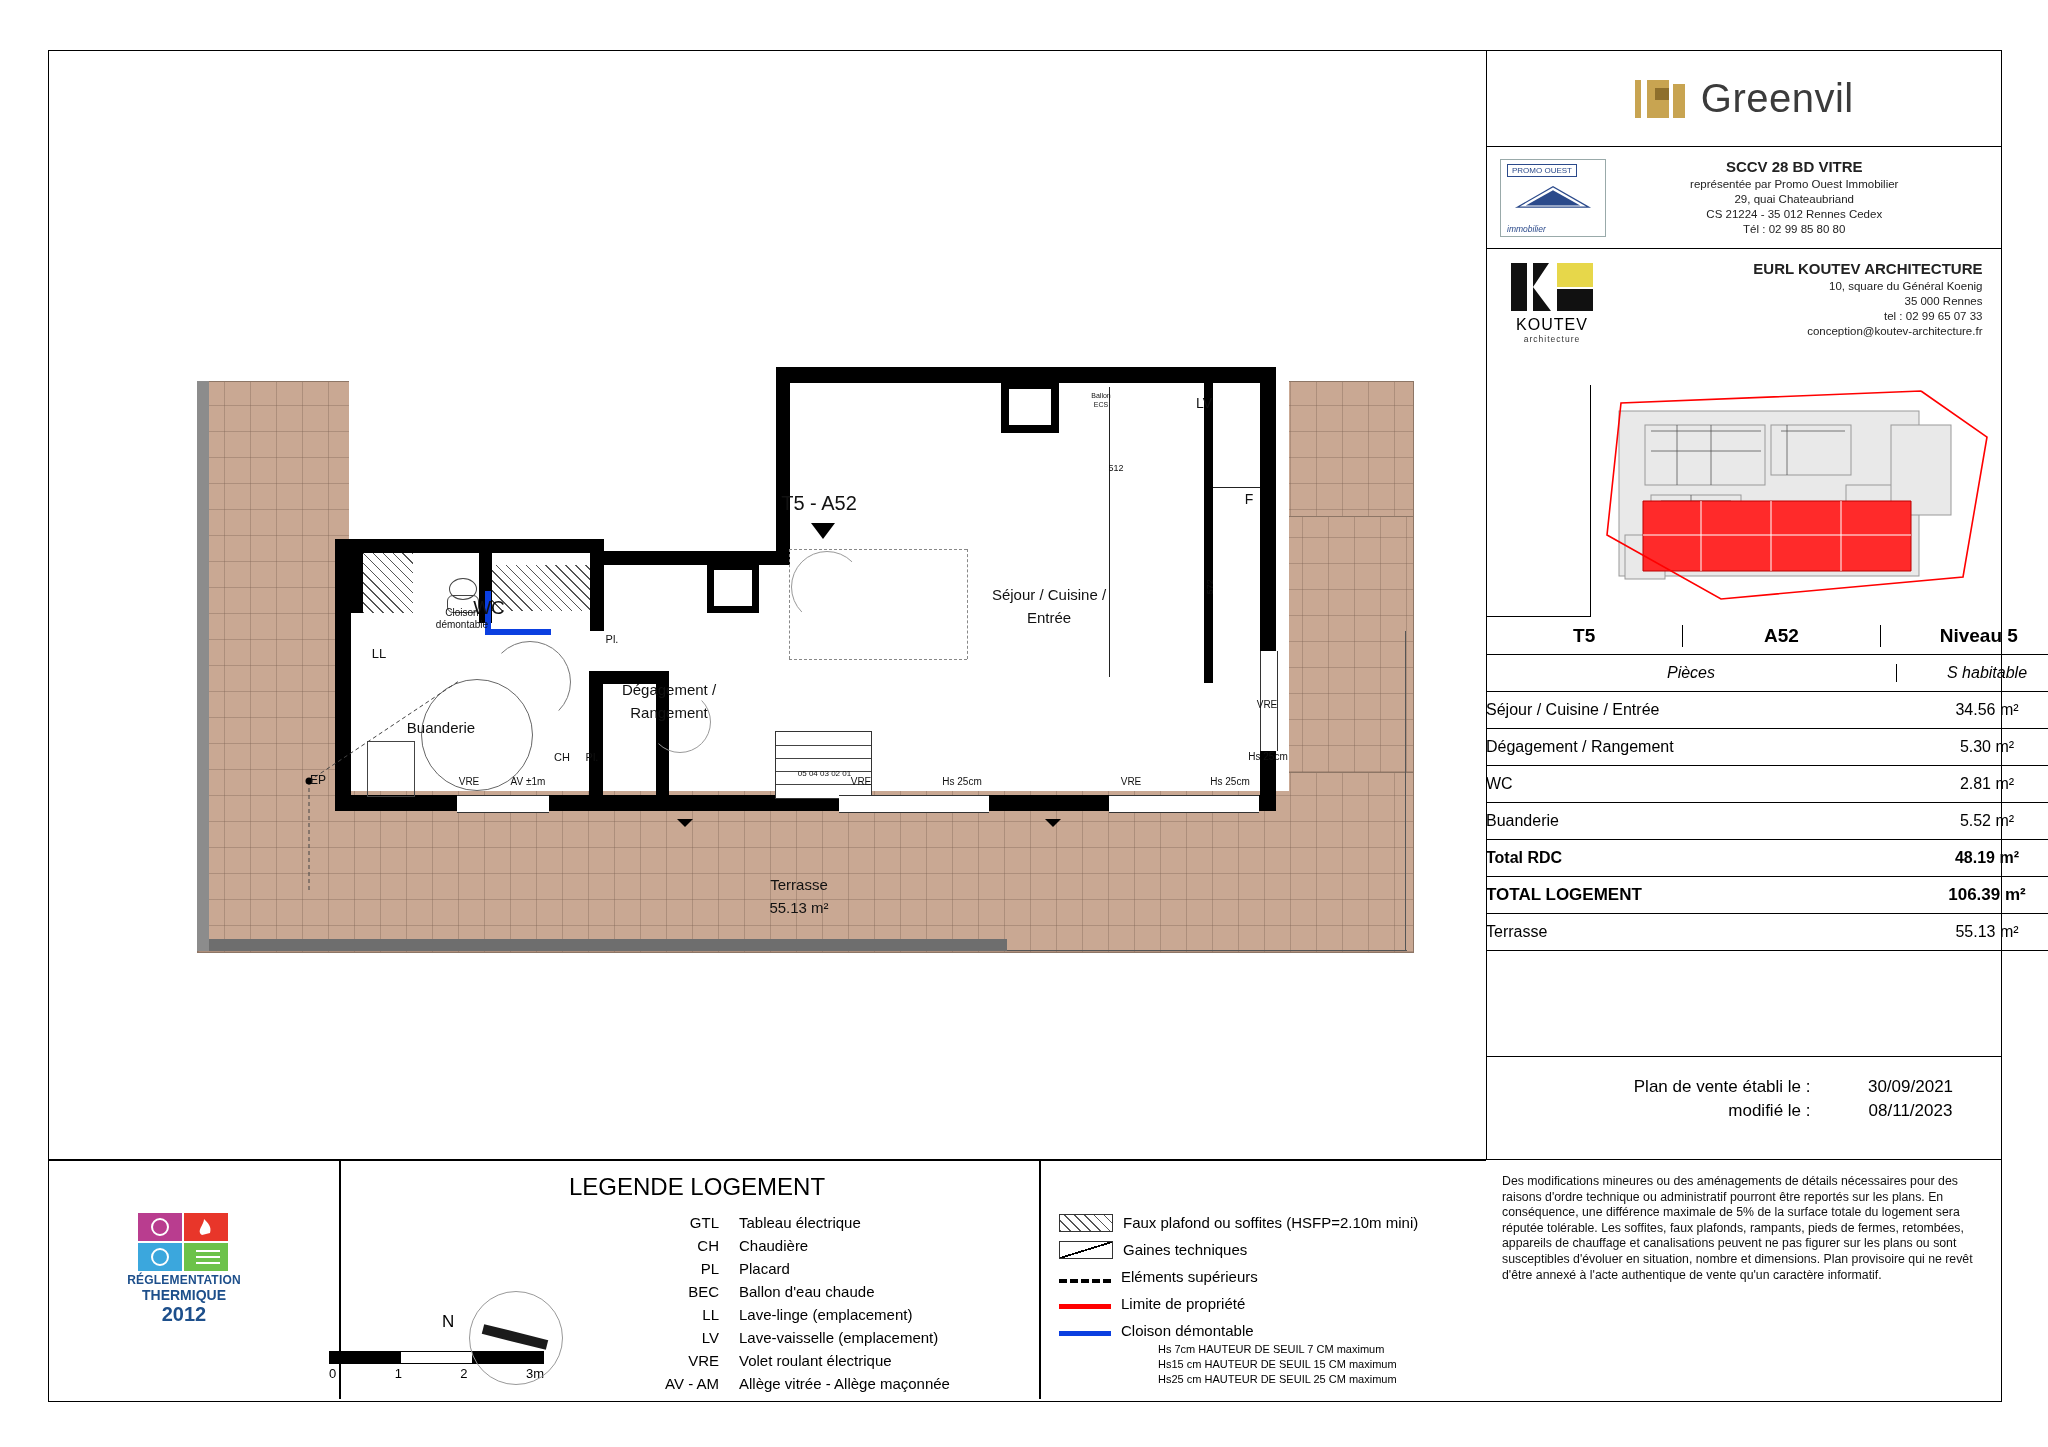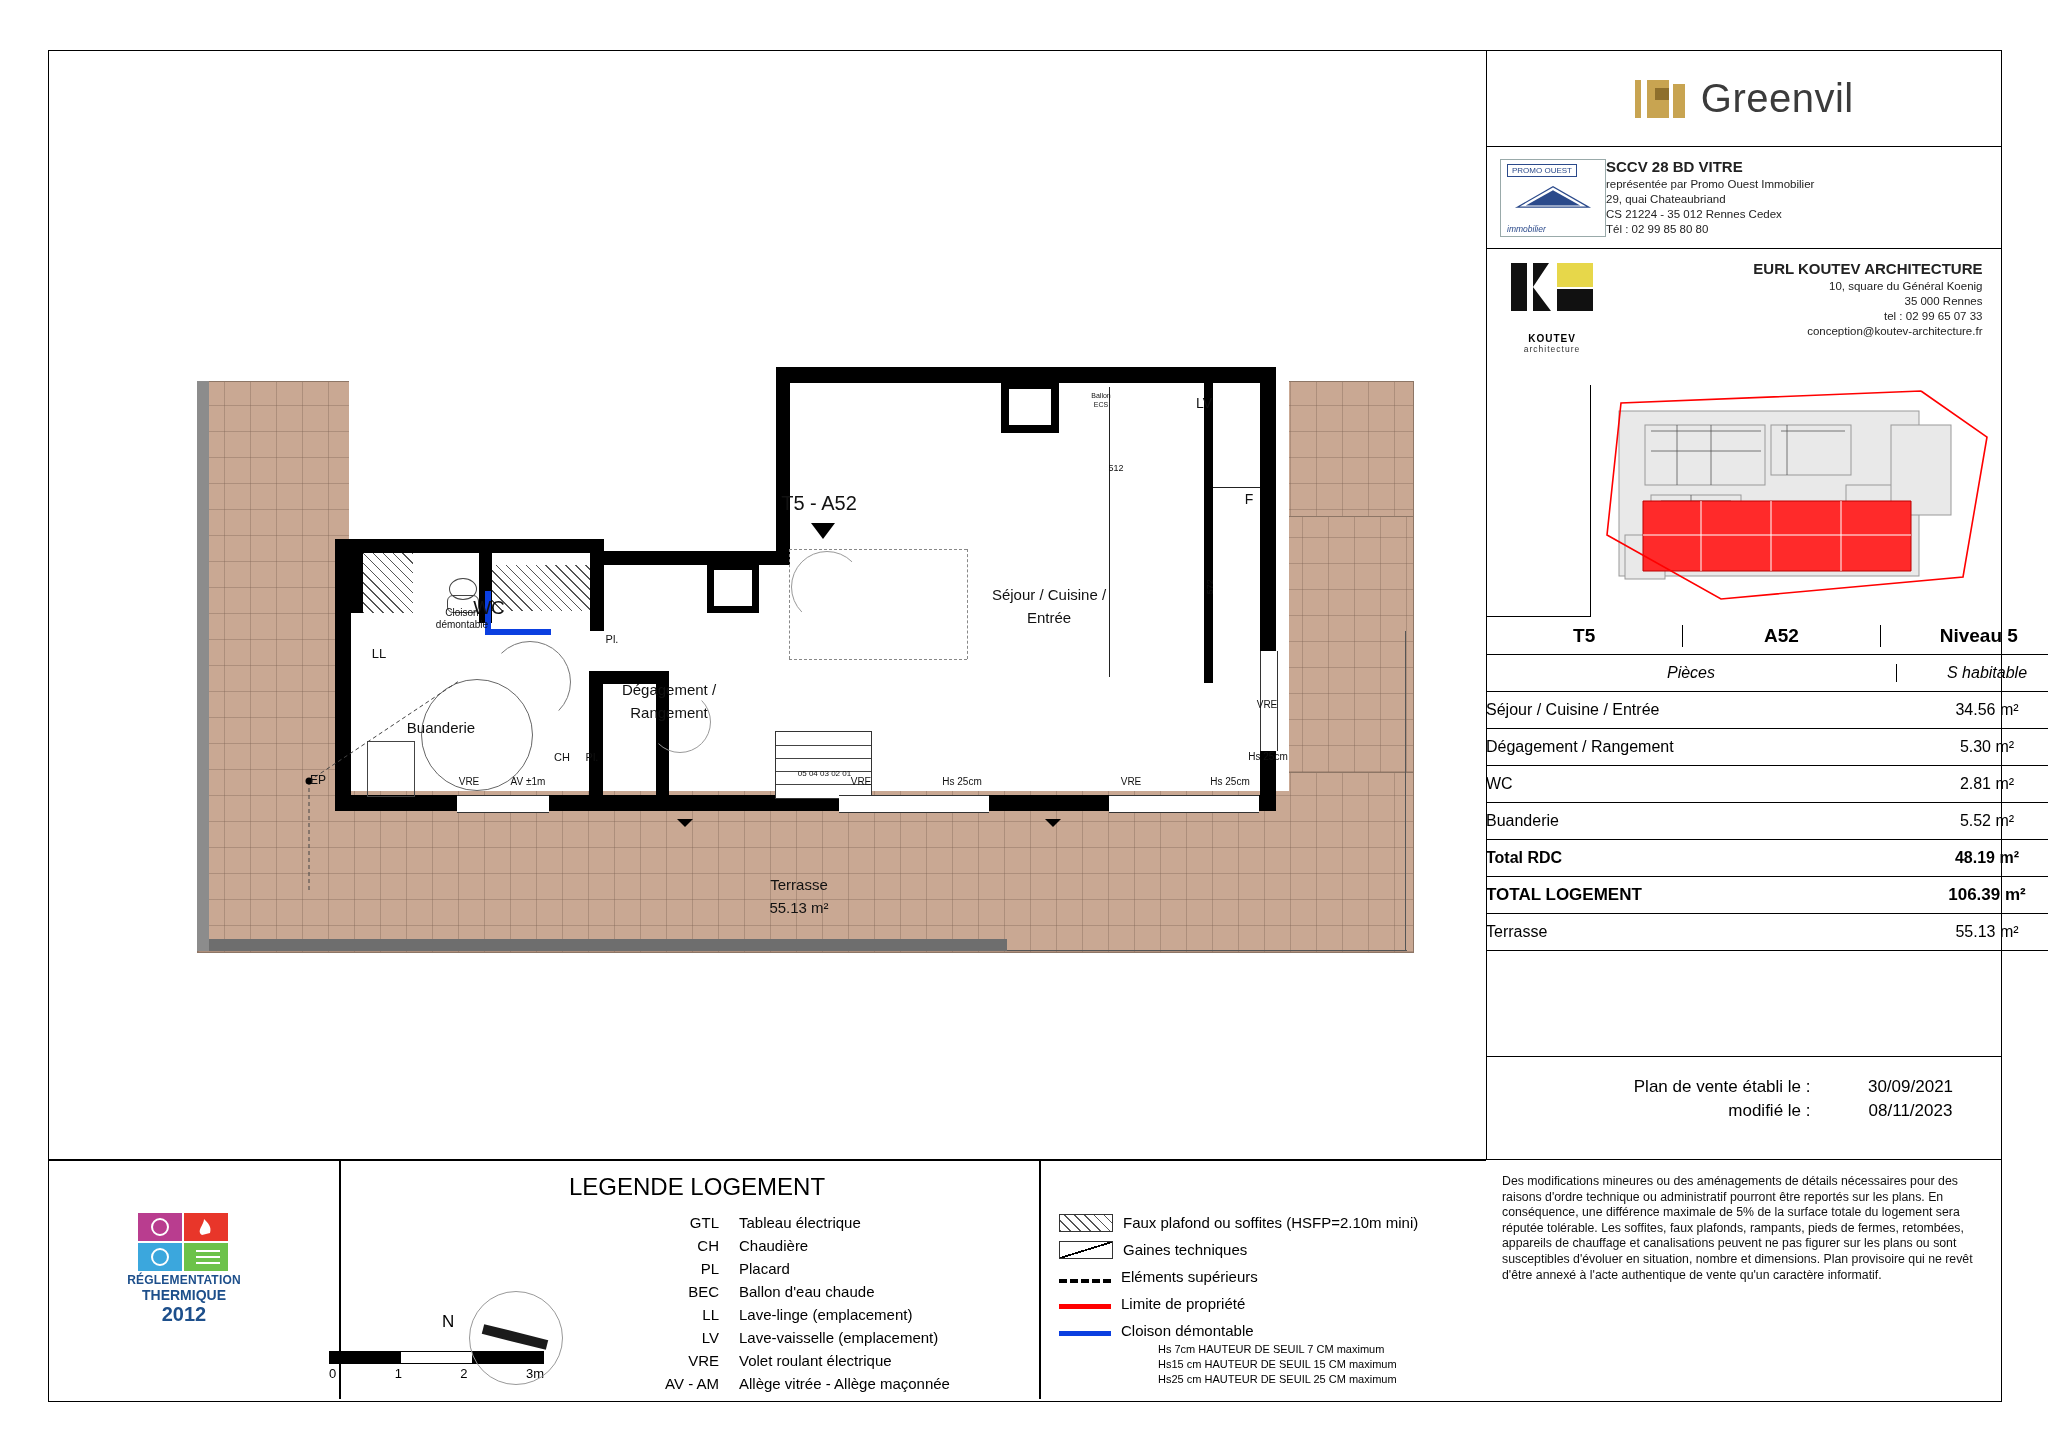--- a/index.html
+++ b/index.html
@@ -60,27 +60,27 @@
   
   .rpanel{position:absolute;left:1437px;top:0;width:514.5px;height:1350px;}
   .rrow{position:absolute;left:0;width:514.5px;border-bottom:1.5px solid #000;box-sizing:border-box;}
 
   .brand{height:96px;display:flex;align-items:center;justify-content:center;gap:12px;}
   .brand-logo{width:56px;height:50px;position:relative;}
   .brand-name{font-size:40px;color:#3b3b3b;letter-spacing:.5px;}
 
   .promo{height:102px;display:flex;align-items:center;}
   .promo-logo{width:104px;height:76px;margin-left:14px;border:1px solid #9aa;position:relative;background:#fff;}
-  .promo-txt{flex:1;text-align:left;padding-right:18px;font-size:11.5px;line-height:15px;color:#222;}
+  .promo-txt{flex:1;text-align:center;padding-right:18px;font-size:11.5px;line-height:15px;color:#222;}
   .promo-txt .t1{font-size:15px;font-weight:bold;margin-bottom:3px;}
 
   .archi{height:150px;display:flex;align-items:flex-start;}
   .archi-logo{width:104px;margin-left:14px;margin-top:12px;text-align:center;}
   .archi-mark{width:86px;height:52px;margin:0 auto;position:relative;}
-  .archi-nm{font-size:10px;font-weight:bold;letter-spacing:1px;margin-top:20px;}
+  .archi-nm{font-size:16px;font-weight:normal;letter-spacing:1px;margin-top:3px;}
   .archi-sub{font-size:8.5px;letter-spacing:1px;color:#333;}
   .archi-txt{flex:1;text-align:right;padding-right:18px;padding-top:12px;font-size:11.5px;line-height:15px;color:#222;}
   .archi-txt .t1{font-size:15px;font-weight:bold;margin-bottom:3px;}
 
   .keyplan{position:absolute;left:104px;top:0;width:410px;height:232px;border-left:1.5px solid #000;overflow:hidden;background:#fff;}
 
   .tbl{position:absolute;left:0;width:591px;}
   .tbl .tr{display:flex;border-bottom:1.2px solid #000;box-sizing:border-box;height:37px;align-items:center;}
   .tbl .c1{flex:1;font-size:16px;}
   .tbl .c2{width:180px;text-align:center;font-size:16px;}

